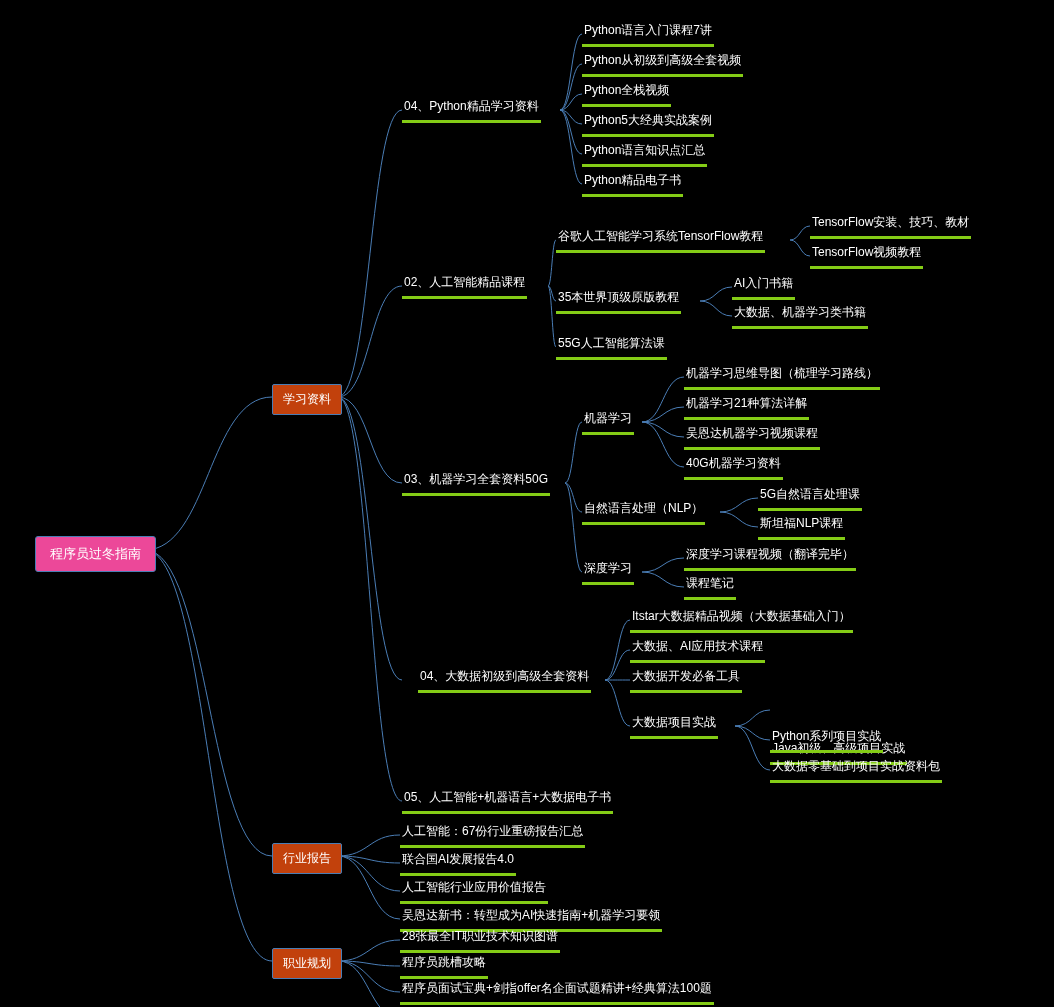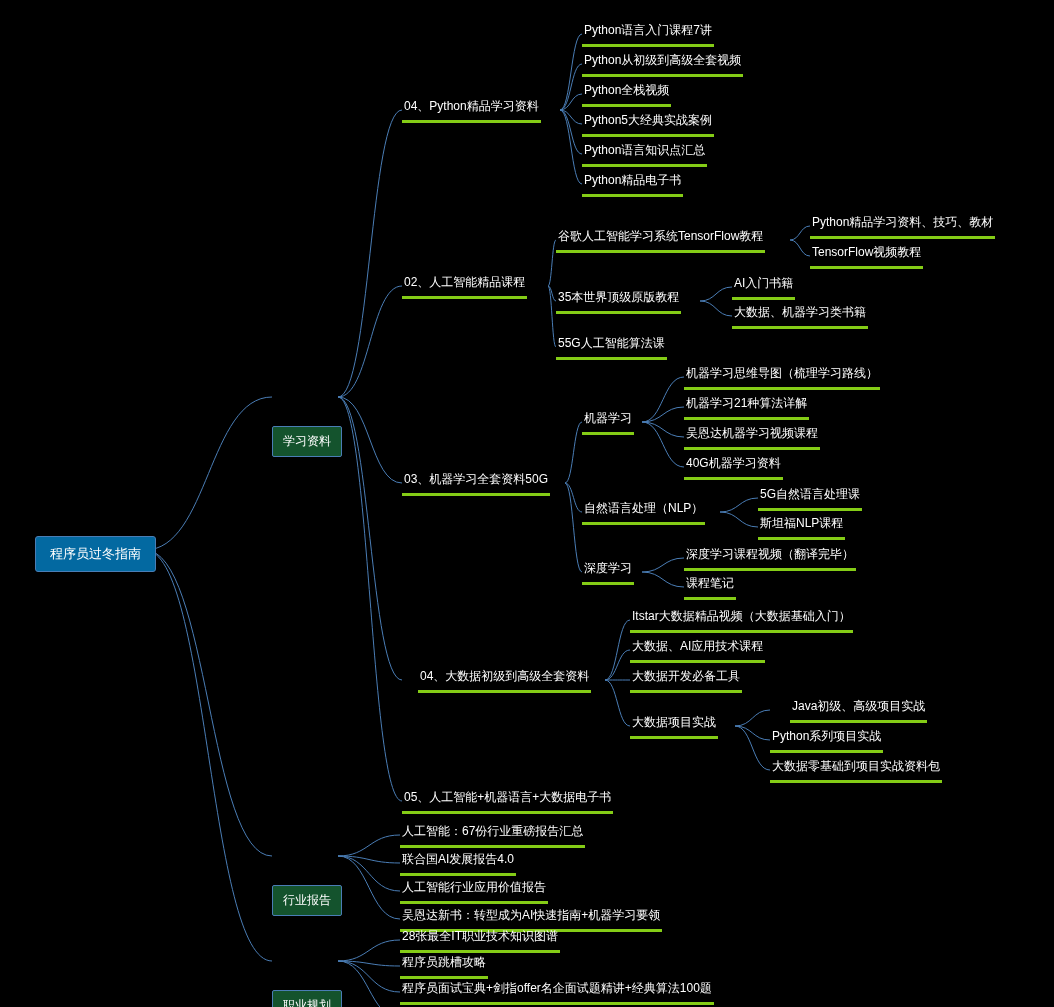--- a/index.html
+++ b/index.html
@@ -15,33 +15,32 @@
     height: 1007px;
   }
   svg { position: absolute; top: 0; left: 0; }
   .node {
     position: absolute;
     white-space: nowrap;
     color: #fff;
   }
   .box-node {
     border: 1px solid #4a7db5;
-    background: #14532d;
+    background: #c2410c;
     padding: 6px 10px;
     border-radius: 2px;
-    margin-top: 42px;
   }
   .underline-node {
     display: inline-block;
     padding: 0 2px 5px 2px;
     border-bottom: 3px solid #84cc16;
   }
   .root-node {
     border: 1px solid #4a7db5;
-    background: #0369a1;
+    background: #ec4899;
     padding: 8px 14px;
     border-radius: 3px;
     font-size: 13px;
   }
 </style>
 </head>
 <body>
 <div id="stage">
 <svg id="links" width="1054" height="1007">
       <path d="M 145 550 C 208.5 550, 208.5 397, 272 397" stroke="#4a7db5" fill="none" stroke-width="1"></path>
@@ -102,21 +101,21 @@
 <div class="node underline-node" style="left:402px; top:98px;">04、Python精品学习资料</div>
 <div class="node underline-node" style="left:582px; top:22px;">Python语言入门课程7讲</div>
 <div class="node underline-node" style="left:582px; top:52px;">Python从初级到高级全套视频</div>
 <div class="node underline-node" style="left:582px; top:82px;">Python全栈视频</div>
 <div class="node underline-node" style="left:582px; top:112px;">Python5大经典实战案例</div>
 <div class="node underline-node" style="left:582px; top:142px;">Python语言知识点汇总</div>
 <div class="node underline-node" style="left:582px; top:172px;">Python精品电子书</div>
 
 <div class="node underline-node" style="left:402px; top:274px;">02、人工智能精品课程</div>
 <div class="node underline-node" style="left:556px; top:228px;">谷歌人工智能学习系统TensorFlow教程</div>
-<div class="node underline-node" style="left:810px; top:214px;">Python精品学习资料、技巧、教材</div>
+<div class="node underline-node" style="left:810px; top:214px;">TensorFlow安装、技巧、教材</div>
 <div class="node underline-node" style="left:810px; top:244px;text-align:right;">TensorFlow视频教程</div>
 <div class="node underline-node" style="left:556px; top:289px;">35本世界顶级原版教程</div>
 <div class="node underline-node" style="left:732px; top:275px;">AI入门书籍</div>
 <div class="node underline-node" style="left:732px; top:304px;">大数据、机器学习类书籍</div>
 <div class="node underline-node" style="left:556px; top:335px;">55G人工智能算法课</div>
 
 <div class="node underline-node" style="left:402px; top:471px;">03、机器学习全套资料50G</div>
 <div class="node underline-node" style="left:582px; top:410px;">机器学习</div>
 <div class="node underline-node" style="left:684px; top:365px;">机器学习思维导图（梳理学习路线）</div>
 <div class="node underline-node" style="left:684px; top:395px;">机器学习21种算法详解</div>
@@ -127,21 +126,21 @@
 <div class="node underline-node" style="left:758px; top:515px;text-align:center;">斯坦福NLP课程</div>
 <div class="node underline-node" style="left:582px; top:560px;">深度学习</div>
 <div class="node underline-node" style="left:684px; top:546px;">深度学习课程视频（翻译完毕）</div>
 <div class="node underline-node" style="left:684px; top:575px;">课程笔记</div>
 
 <div class="node underline-node" style="left:418px; top:668px;">04、大数据初级到高级全套资料</div>
 <div class="node underline-node" style="left:630px; top:608px;">Itstar大数据精品视频（大数据基础入门）</div>
 <div class="node underline-node" style="left:630px; top:638px;">大数据、AI应用技术课程</div>
 <div class="node underline-node" style="left:630px; top:668px;">大数据开发必备工具</div>
 <div class="node underline-node" style="left:630px; top:714px;">大数据项目实战</div>
-<div class="node underline-node" style="left:770px; top:698px;margin-left:20px;">Java初级、高级项目实战</div>
+<div class="node underline-node" style="left:770px; top:740px;">Java初级、高级项目实战</div>
 <div class="node underline-node" style="left:770px; top:728px;">Python系列项目实战</div>
 <div class="node underline-node" style="left:770px; top:758px;">大数据零基础到项目实战资料包</div>
 
 <div class="node underline-node" style="left:402px; top:789px;">05、人工智能+机器语言+大数据电子书</div>
 
 <div class="node underline-node" style="left:400px; top:823px;">人工智能：67份行业重磅报告汇总</div>
 <div class="node underline-node" style="left:400px; top:851px;">联合国AI发展报告4.0</div>
 <div class="node underline-node" style="left:400px; top:879px;">人工智能行业应用价值报告</div>
 <div class="node underline-node" style="left:400px; top:907px;">吴恩达新书：转型成为AI快速指南+机器学习要领</div>
 

